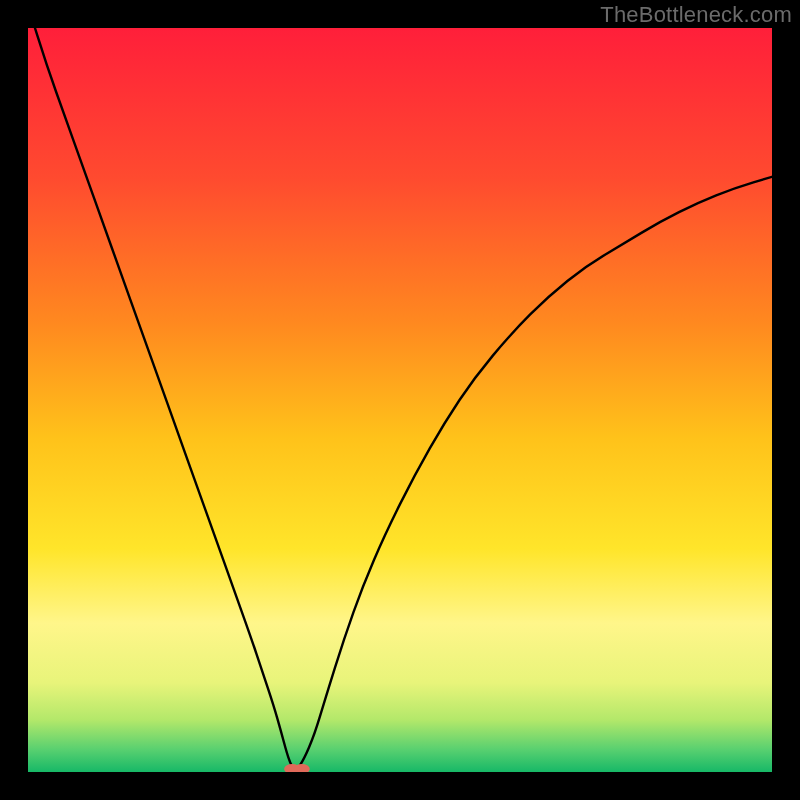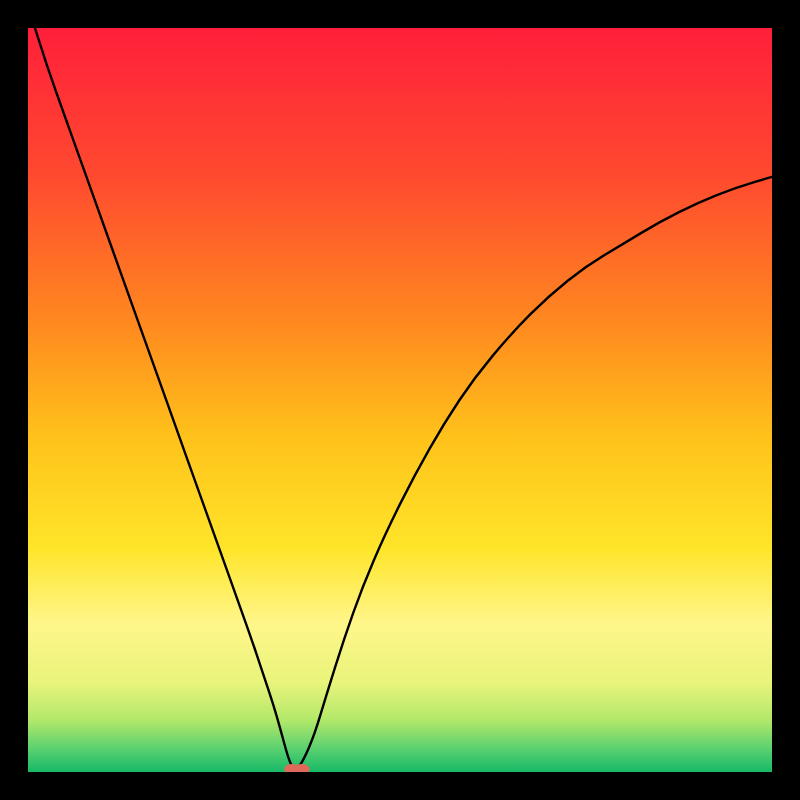--- a/index.html
+++ b/index.html
@@ -38,20 +38,21 @@
     font-size: 22px;
     letter-spacing: 0.2px;
     font-weight: 500;
     user-select: none;
   }
 </style>
 </head>
 <body>
 
 <div class="frame">
+  <div class="watermark">TheBottleneck.com</div>
 
   <div class="plot-area">
     <svg id="chart-svg" width="744" height="744" viewBox="0 0 744 744">
       <defs>
         <linearGradient id="bg-grad" x1="0" y1="0" x2="0" y2="1">
             <stop offset="0%" stop-color="#ff1f3a"></stop>
             <stop offset="20%" stop-color="#ff4a2f"></stop>
             <stop offset="40%" stop-color="#ff8a1f"></stop>
             <stop offset="55.00000000000001%" stop-color="#ffc21a"></stop>
             <stop offset="70%" stop-color="#ffe52a"></stop>

